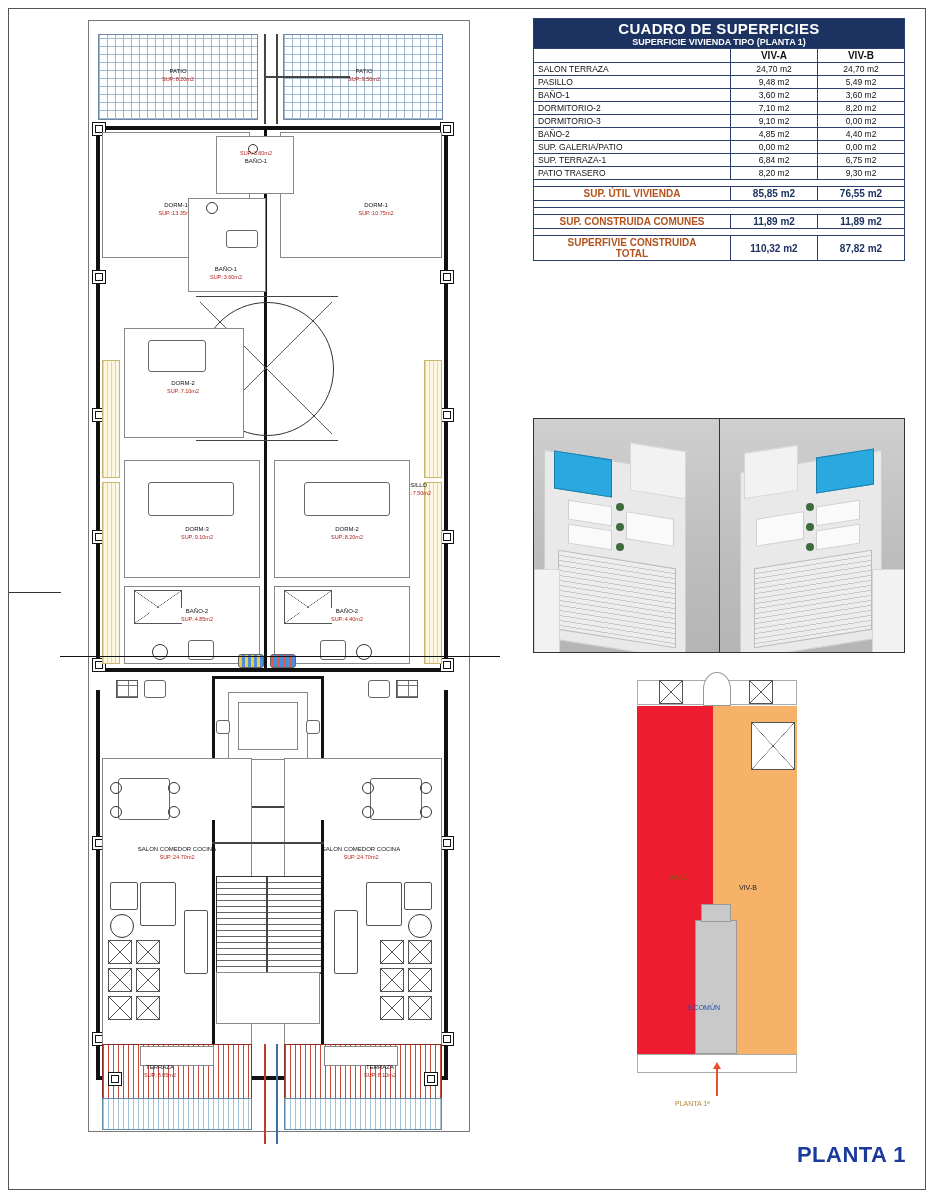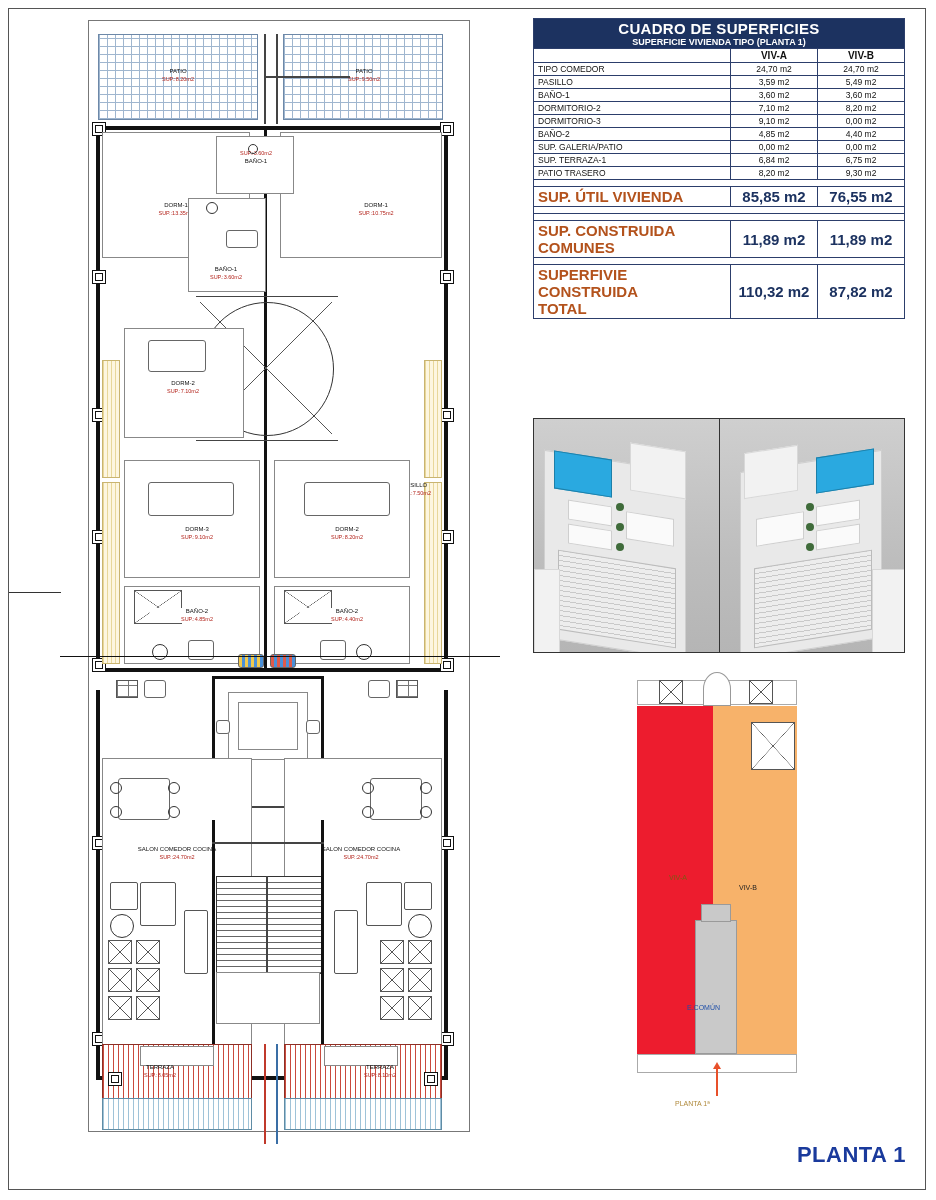--- a/index.html
+++ b/index.html
@@ -52,21 +52,21 @@
   
   .table-wrap{position:absolute;left:533px;top:18px;width:372px;}
   table.surf{border-collapse:collapse;width:372px;font-size:8.5px;color:#111;}
   table.surf td,table.surf th{border:1px solid #2c3e6b;padding:1px 4px;}
   .thead{background:#1c3260;color:#fff;text-align:center;font-weight:bold;border:1px solid #1c3260;}
   .thead .t1{font-size:15px;letter-spacing:.3px;}
   .thead .t2{font-size:9px;}
   .colhead{text-align:center;font-weight:bold;font-size:10px;}
   .num{text-align:center;width:78px;}
   .gap td{border:none;height:4px;padding:0;}
-  .tot td{font-weight:bold;color:#b3521c;font-size:15px;}
+  .tot td{font-weight:bold;color:#b3521c;font-size:10px;text-align:center;}
   .tot td.num{color:#1c3260;}
   .lblcell{font-size:8.5px;}
 
   
   .renders{position:absolute;left:533px;top:418px;width:372px;height:235px;border:1px solid #333;display:flex;box-sizing:border-box;}
   .render{position:relative;flex:1;overflow:hidden;background:linear-gradient(180deg,#cfcfcf 0%,#bdbdbd 60%,#b5b5b5 100%);}
   .render + .render{border-left:1px solid #333;}
   .r-slab{position:absolute;background:#e9e9e9;border:1px solid #cfcfcf;}
   .r-pool{position:absolute;background:#2aa9e0;border:1px solid #1d7fa8;}
   .r-wall{position:absolute;background:#f2f2f2;border:1px solid #d8d8d8;}
@@ -307,27 +307,27 @@
       <div class="t1">CUADRO DE SUPERFICIES</div>
       <div class="t2">SUPERFICIE VIVIENDA TIPO  (PLANTA 1)</div>
     </td>
         </tr>
     <tr>
       <td class="lblcell"></td>
       <td class="colhead num">VIV-A</td>
       <td class="colhead num">VIV-B</td>
     </tr>
     <tr>
-      <td class="lblcell">TIPO COMEDOR</td>
+      <td class="lblcell">SALON TERRAZA</td>
       <td class="num">24,70 m2</td>
       <td class="num">24,70 m2</td>
     </tr>
     <tr>
       <td class="lblcell">PASILLO</td>
-      <td class="num">3,59 m2</td>
+      <td class="num">9,48 m2</td>
       <td class="num">5,49 m2</td>
     </tr>
     <tr>
       <td class="lblcell">BAÑO-1</td>
       <td class="num">3,60 m2</td>
       <td class="num">3,60 m2</td>
     </tr>
     <tr>
       <td class="lblcell">DORMITORIO-2</td>
       <td class="num">7,10 m2</td>

